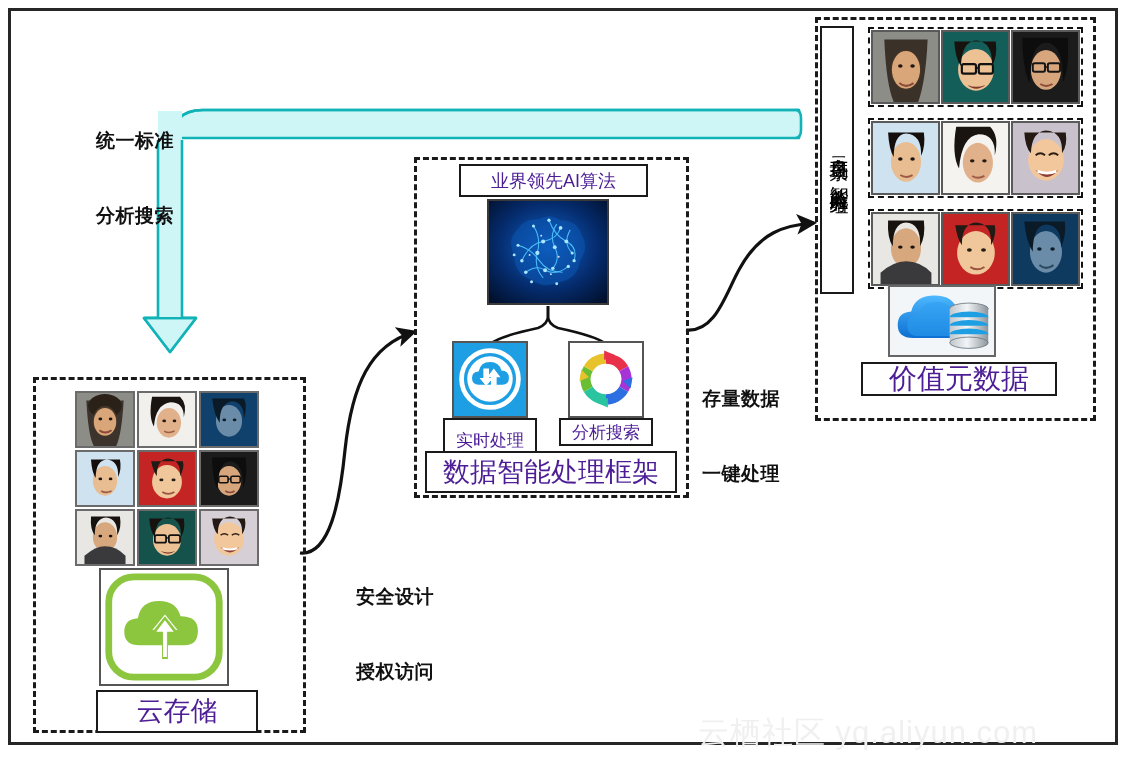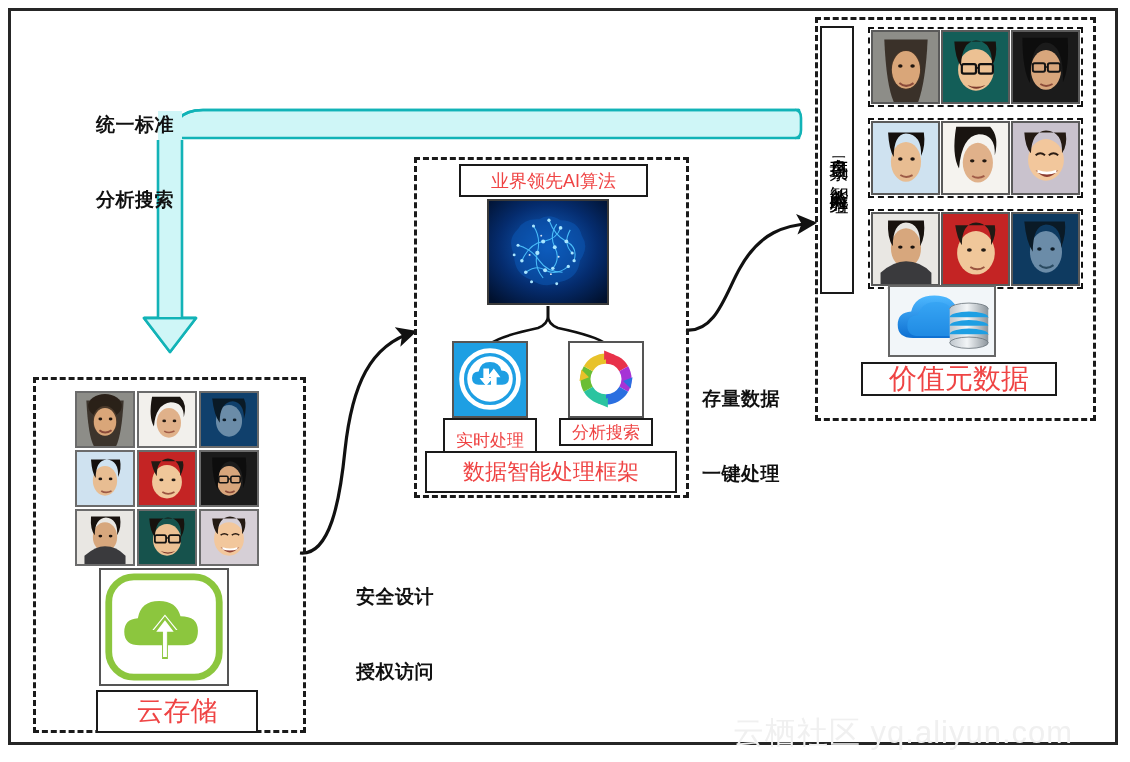--- a/index.html
+++ b/index.html
@@ -39,21 +39,21 @@
 
   
   .label-box {
     position: absolute;
     border: 2px solid #1a1a1a;
     background: #ffffff;
     box-sizing: border-box;
     display: flex;
     align-items: center;
     justify-content: center;
-    color: #ef4444;
+    color: #4c1d95;
     white-space: nowrap;
     line-height: 1;
   }
 
   
   .annot {
     position: absolute;
     color: #111111;
     font-size: 19px;
     line-height: 1.32;
@@ -152,21 +152,21 @@
     <line x1="158" y1="140" x2="158" y2="318" stroke="#12B3B7" stroke-width="2.6"></line>
     <line x1="182" y1="140" x2="182" y2="318" stroke="#12B3B7" stroke-width="2.6"></line>
 
     <path d="M 795,110 Q 801,110 801,118 L 801,130 Q 801,138 795,138" fill="#CFF6F7" stroke="#12B3B7" stroke-width="2.6"></path>
 
     <path d="M 300,553 C 330,556 340,500 345,450 C 352,385 370,345 414,332" fill="none" stroke="#111" stroke-width="3.2" marker-end="url(#blkarrow)"></path>
 
     <path d="M 686,330 C 716,333 726,292 740,268 C 760,232 785,225 814,223" fill="none" stroke="#111" stroke-width="3.2" marker-end="url(#blkarrow)"></path>
   </svg>
 
-  <div class="annot" style="left:96px; top:62px;">
+  <div class="annot" style="left:96px; top:78px;">
     <div>统一标准</div>
     <div>分析搜索</div>
   </div>
 
   <div class="annot" style="left:702px; top:336px;">
     <div>存量数据</div>
     <div>一键处理</div>
   </div>
 
   <div class="annot" style="left:356px; top:534px;">
@@ -377,21 +377,21 @@
         <path d="M-26,-10 L-18,-2 L-28,2 Z" fill="#E8C22A"></path>
         <path d="M26,10 L18,2 L28,-2 Z" fill="#2B6FE0"></path>
       </g>
     </svg>
   </div>
 
   <div class="label-box" style="left:443px; top:418px; width:94px; height:44px; font-size:17px;">实时处理</div>
 
   <div class="label-box" style="left:559px; top:418px; width:94px; height:28px; font-size:17px;">分析搜索</div>
 
-  <div class="label-box" style="left:425px; top:451px; width:252px; height:42px; font-size:22px;">数据智能处理框架</div>
+  <div class="label-box" style="left:425px; top:451px; width:252px; height:42px; font-size:27px;">数据智能处理框架</div>
 
   <div class="dashed-panel" style="left:815px; top:17px; width:281px; height:404px;"></div>
 
   <div class="vert-text" style="left:820px; top:26px; width:34px; height:268px;">云盘场景：智能人脸分组</div>
 
   <div class="face-row-group" style="left:868px; top:27px; width:215px; height:80px;"></div>
   <div class="face-grid" style="left:871px; top:30px; grid-template-columns:69px 69px 69px; grid-template-rows:74px; gap:1px;">
     <div class="face-cell" style="border-color:#5a5a5a;">
       <svg class="face-svg" viewBox="0 0 69 74" preserveAspectRatio="none">
         <rect width="69" height="74" fill="#8d8d88"></rect>
@@ -523,14 +523,14 @@
         <rect x="0" y="23" width="40" height="9" fill="url(#diskg)"></rect>
         <ellipse cx="20" cy="32" rx="20" ry="6" fill="#1e9fe3"></ellipse>
         <rect x="0" y="32" width="40" height="9" fill="url(#diskg)"></rect>
         <ellipse cx="20" cy="41" rx="20" ry="6" fill="url(#diskg)" stroke="#6f787f" stroke-width="0.9"></ellipse>
       </g>
     </svg>
   </div>
 
   <div class="label-box" style="left:861px; top:362px; width:196px; height:34px; font-size:28px;">价值元数据</div>
 
-  <div class="watermark" style="left:733px; top:712px;">云栖社区  yq.aliyun.com</div>
+  <div class="watermark" style="left:698px; top:712px;">云栖社区  yq.aliyun.com</div>
 </div>
 
 </body></html>

